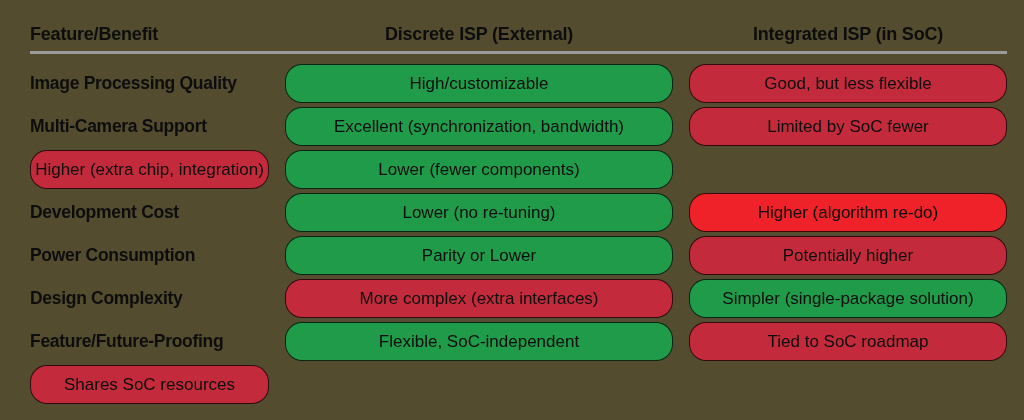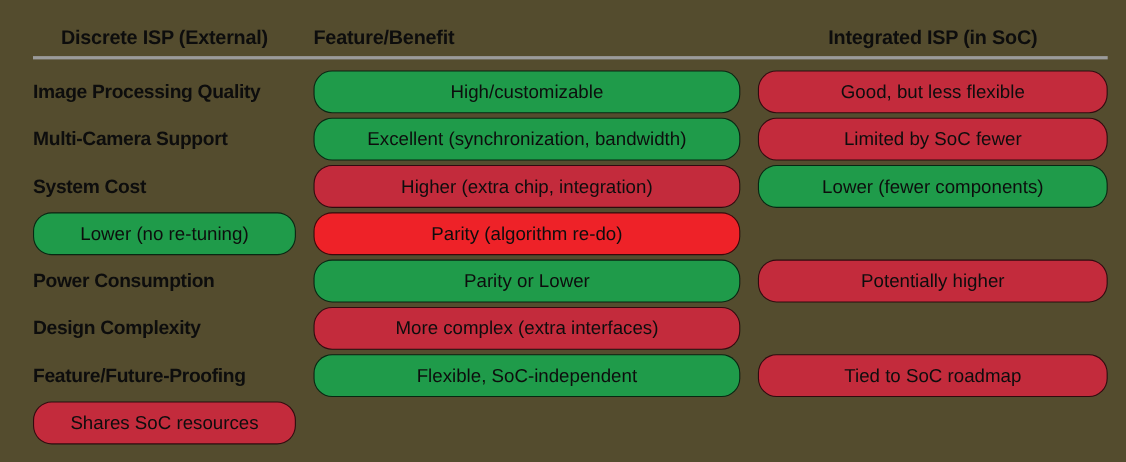--- a/index.html
+++ b/index.html
@@ -68,61 +68,62 @@
   .tone-green { background: var(--green, #1f9b4a); }
   .tone-red { background: var(--red, #c32b3c); }
   .tone-bright_red { background: var(--bright_red, #ee2228); }
 </style>
 </head>
 <body>
 
 <div class="canvas">
 
   <div class="grid header-row">
+    <div class="header-cell left">Feature/Benefit</div>
     <div class="header-cell center">Discrete ISP (External)</div>
-    <div class="header-cell left">Feature/Benefit</div>
     <div class="header-cell center">Integrated ISP (in SoC)</div>
   </div>
 
   <hr class="divider">
 
   <div class="rows">
 
     <div class="grid row">
       <div class="feature">Image Processing Quality</div>
       <div class="pill tone-green">High/customizable</div>
       <div class="pill tone-red">Good, but less flexible</div>
     </div>
 
     <div class="grid row">
       <div class="feature">Multi-Camera Support</div>
       <div class="pill tone-green">Excellent (synchronization, bandwidth)</div>
       <div class="pill tone-red">Limited by SoC fewer</div>
     </div>
 
     <div class="grid row">
-      <div class="feature">System Cost</div>
       <div class="pill tone-red">Higher (extra chip, integration)</div>
       <div class="pill tone-green">Lower (fewer components)</div>
     </div>
 
     <div class="grid row">
+      <div class="feature">Development Cost</div>
       <div class="pill tone-green">Lower (no re-tuning)</div>
-      <div class="pill tone-bright_red">Parity (algorithm re-do)</div>
+      <div class="pill tone-bright_red">Higher (algorithm re-do)</div>
     </div>
 
     <div class="grid row">
       <div class="feature">Power Consumption</div>
       <div class="pill tone-green">Parity or Lower</div>
       <div class="pill tone-red">Potentially higher</div>
     </div>
 
     <div class="grid row">
       <div class="feature">Design Complexity</div>
       <div class="pill tone-red">More complex (extra interfaces)</div>
+      <div class="pill tone-green">Simpler (single-package solution)</div>
     </div>
 
     <div class="grid row">
       <div class="feature">Feature/Future-Proofing</div>
       <div class="pill tone-green">Flexible, SoC-independent</div>
       <div class="pill tone-red">Tied to SoC roadmap</div>
     </div>
 
     <div class="grid row">
       <div class="pill tone-red">Shares SoC resources</div>

